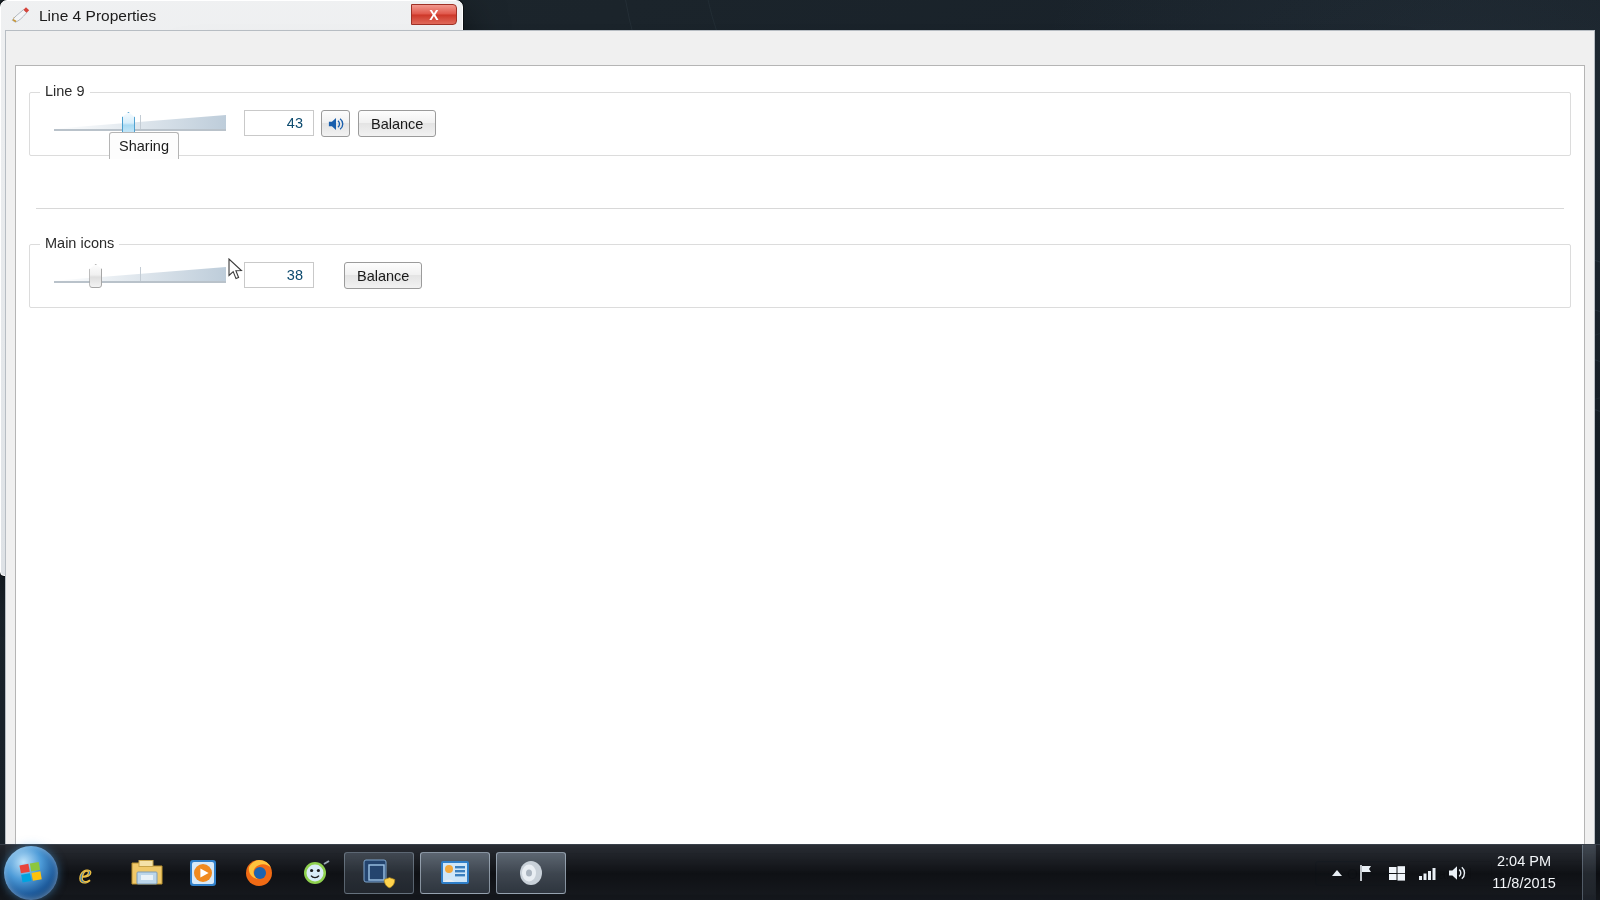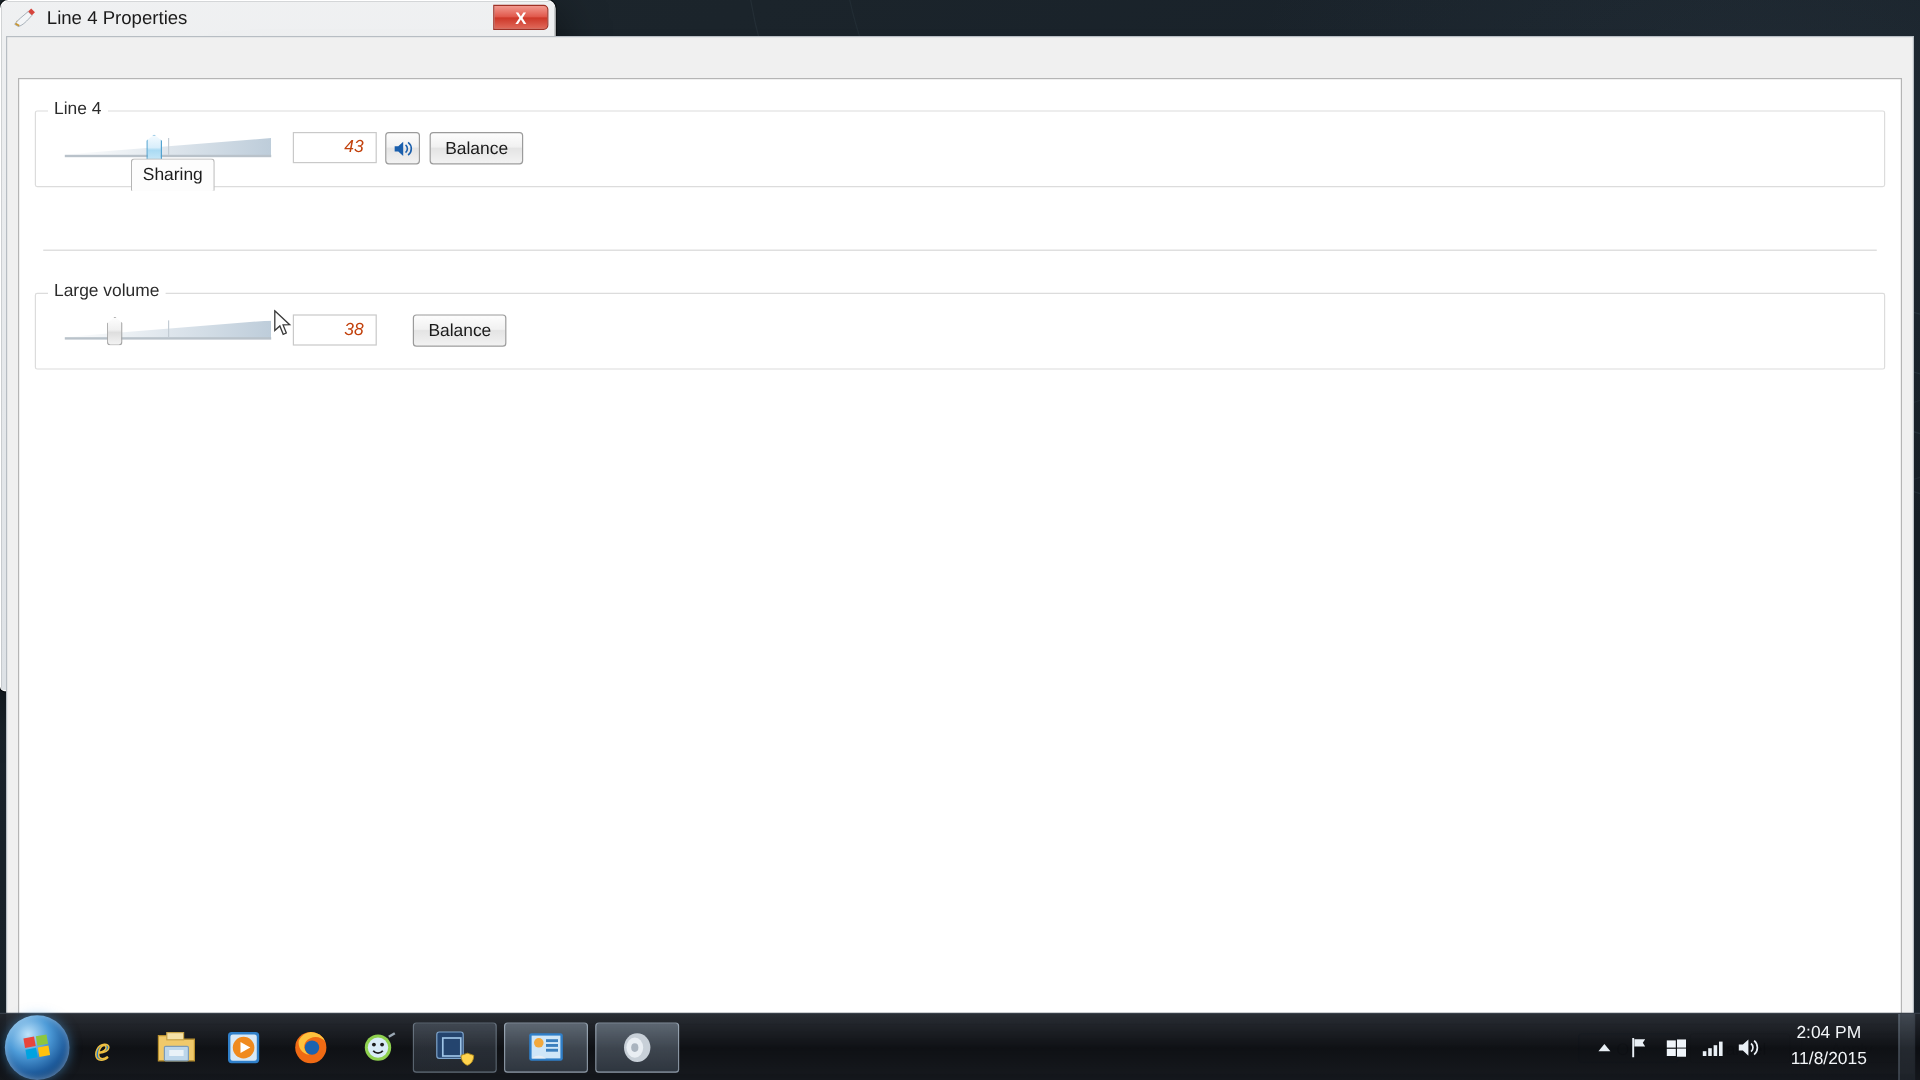--- a/index.html
+++ b/index.html
@@ -333,21 +333,21 @@
     clip-path: polygon(50% 0%, 100% 22%, 100% 100%, 0 100%, 0 22%);
   }
   .slider.main .thumb {
     background: linear-gradient(180deg,#fdfdfd 0%,#f0f0f0 45%,#dedede 55%,#f3f3f3 100%);
     border-color: #a6a6a6;
   }
   .numbox {
     position: absolute; height: 26px;
     background: #ffffff; border: 1px solid #c9c9c9;
     display: flex; align-items: center; justify-content: flex-end;
-    padding-right: 10px; font-size: 14.5px; color: #c2410c; font-style: italic;
+    padding-right: 10px; font-size: 14.5px; color: #0c4a6e;
   }
   .mutebtn {
     position: absolute; width: 29px; height: 27px;
     background: linear-gradient(180deg,#fdfdfd 0%,#f1f1f1 46%,#e4e4e4 50%,#f2f2f2 100%);
     border: 1px solid #9b9b9b; border-radius: 3px;
     display:flex; align-items:center; justify-content:center;
   }
   .balbtn {
     position: absolute; height: 27px; padding: 12px 12px;
     background: linear-gradient(180deg,#fdfdfd 0%,#f1f1f1 46%,#e4e4e4 50%,#f2f2f2 100%);
@@ -738,21 +738,21 @@
       </span>
       <span id="props-title">Line 4 Properties</span>
       <div id="props-close">X</div>
     </div>
 
     <div id="props-body">
 
       <div id="props-pane">
 
         <div class="groupbox" style="left:13px; top:26px; right:13px; height:64px;">
-          <span class="gb-title">Line 4</span>
+          <span class="gb-title">Line 9</span>
 
           <div class="slider" style="left:24px; top:17px; width:172px;">
             <div class="wedge"></div>
             <div class="rail"></div>
             <div class="tick" style="left:50%;"></div>
             <div class="thumb" id="line1-thumb" style="left: calc(43% - 6px);"></div>
           </div>
 
           <div class="numbox" style="left:214px; top:17px; width:70px;">43</div>
 
@@ -763,21 +763,21 @@
               <path d="M14.6 3a7.5 7.5 0 0 1 0 12" stroke="#1a5fad" stroke-width="1.5" fill="none"></path>
             </svg>
           </div>
 
           <div class="balbtn" style="left:328px; top:17px;">Balance</div>
         </div>
 
         <div class="divider" style="left:20px; right:20px; top:142px;"></div>
 
         <div class="groupbox" style="left:13px; top:178px; right:13px; height:64px;">
-          <span class="gb-title">Large volume</span>
+          <span class="gb-title">Main icons</span>
 
           <div class="slider main" style="left:24px; top:17px; width:172px;">
             <div class="wedge"></div>
             <div class="rail"></div>
             <div class="tick" style="left:50%;"></div>
             <div class="thumb" id="main-thumb" style="left: calc(24% - 6px);"></div>
           </div>
 
           <div class="numbox" style="left:214px; top:17px; width:70px;">38</div>
 

